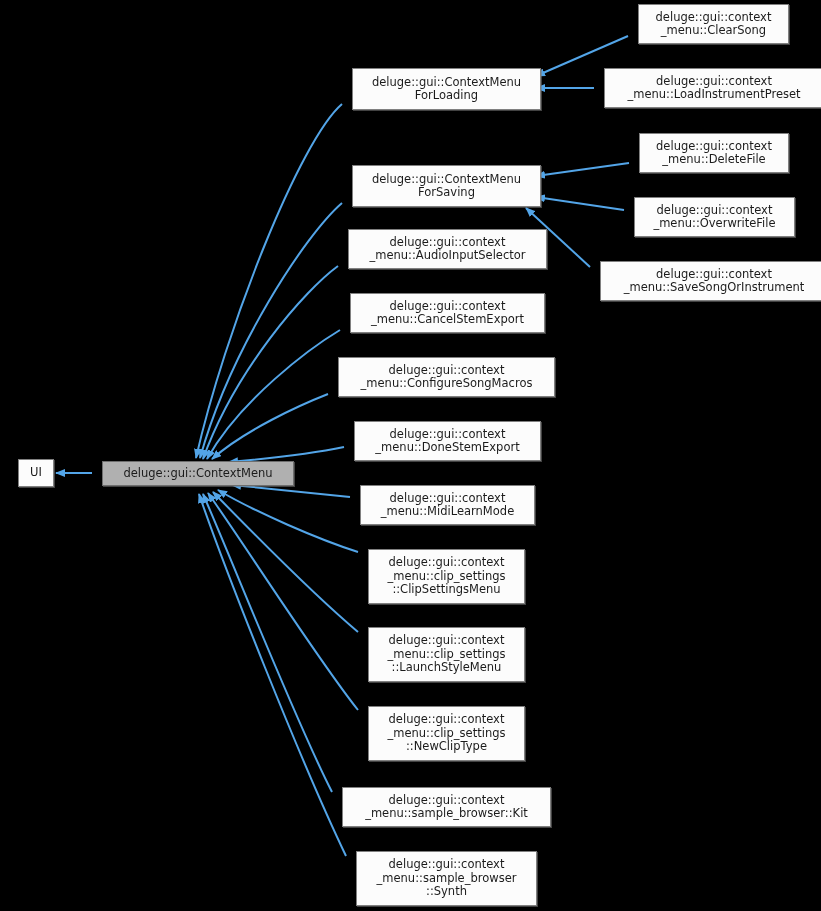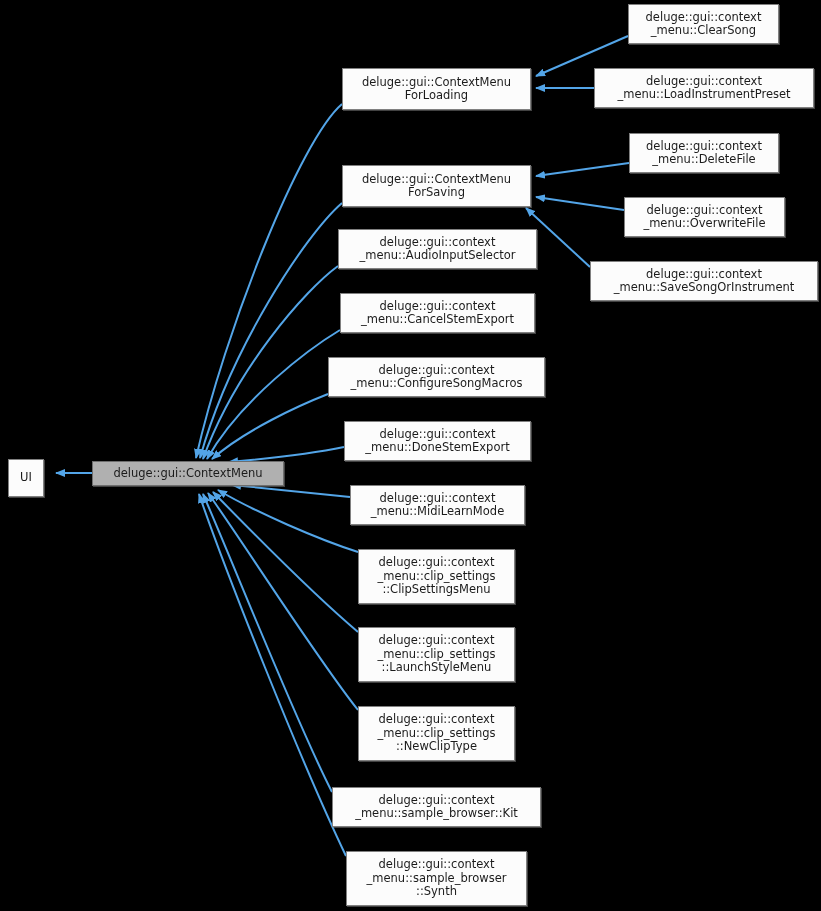--- a/index.html
+++ b/index.html
@@ -19,20 +19,21 @@
     color:#1b1b1b;
     display:flex;
     align-items:center;
     justify-content:center;
     text-align:center;
     font-size:11.5px;
     line-height:13.5px;
     letter-spacing:0px;
     white-space:pre-line;
     box-shadow:1px 1px 0 rgba(120,120,120,0.55);
+    margin-left:10px;
   }
   .node.root{
     background:#b0b0b0;
     border:1px solid #6e6e6e;
     font-size:11.5px;
   }
   .node .lbl{display:block;padding:0 3px;}
 </style>
 </head>
 <body>
@@ -64,21 +65,21 @@
 
       <path d="M628,36 L536,76"></path>
       <path d="M594,88 L536,88"></path>
 
       <path d="M629,163 L536,176"></path>
       <path d="M624,210 L536,197"></path>
       <path d="M590,267 L526,208"></path>
     </g>
   </svg>
 
-  <div class="node" style="left:8px;top:459px;width:36px;height:38px;">
+  <div class="node" style="left:8px;top:459px;width:36px;height:28px;">
     <span class="lbl">UI</span>
   </div>
 
   <div class="node root" style="left:92px;top:461px;width:192px;height:25px;">
     <span class="lbl">deluge::gui::ContextMenu</span>
   </div>
 
   <div class="node" style="left:342px;top:68px;width:189px;height:42px;">
     <span class="lbl">deluge::gui::ContextMenu
 ForLoading</span>

